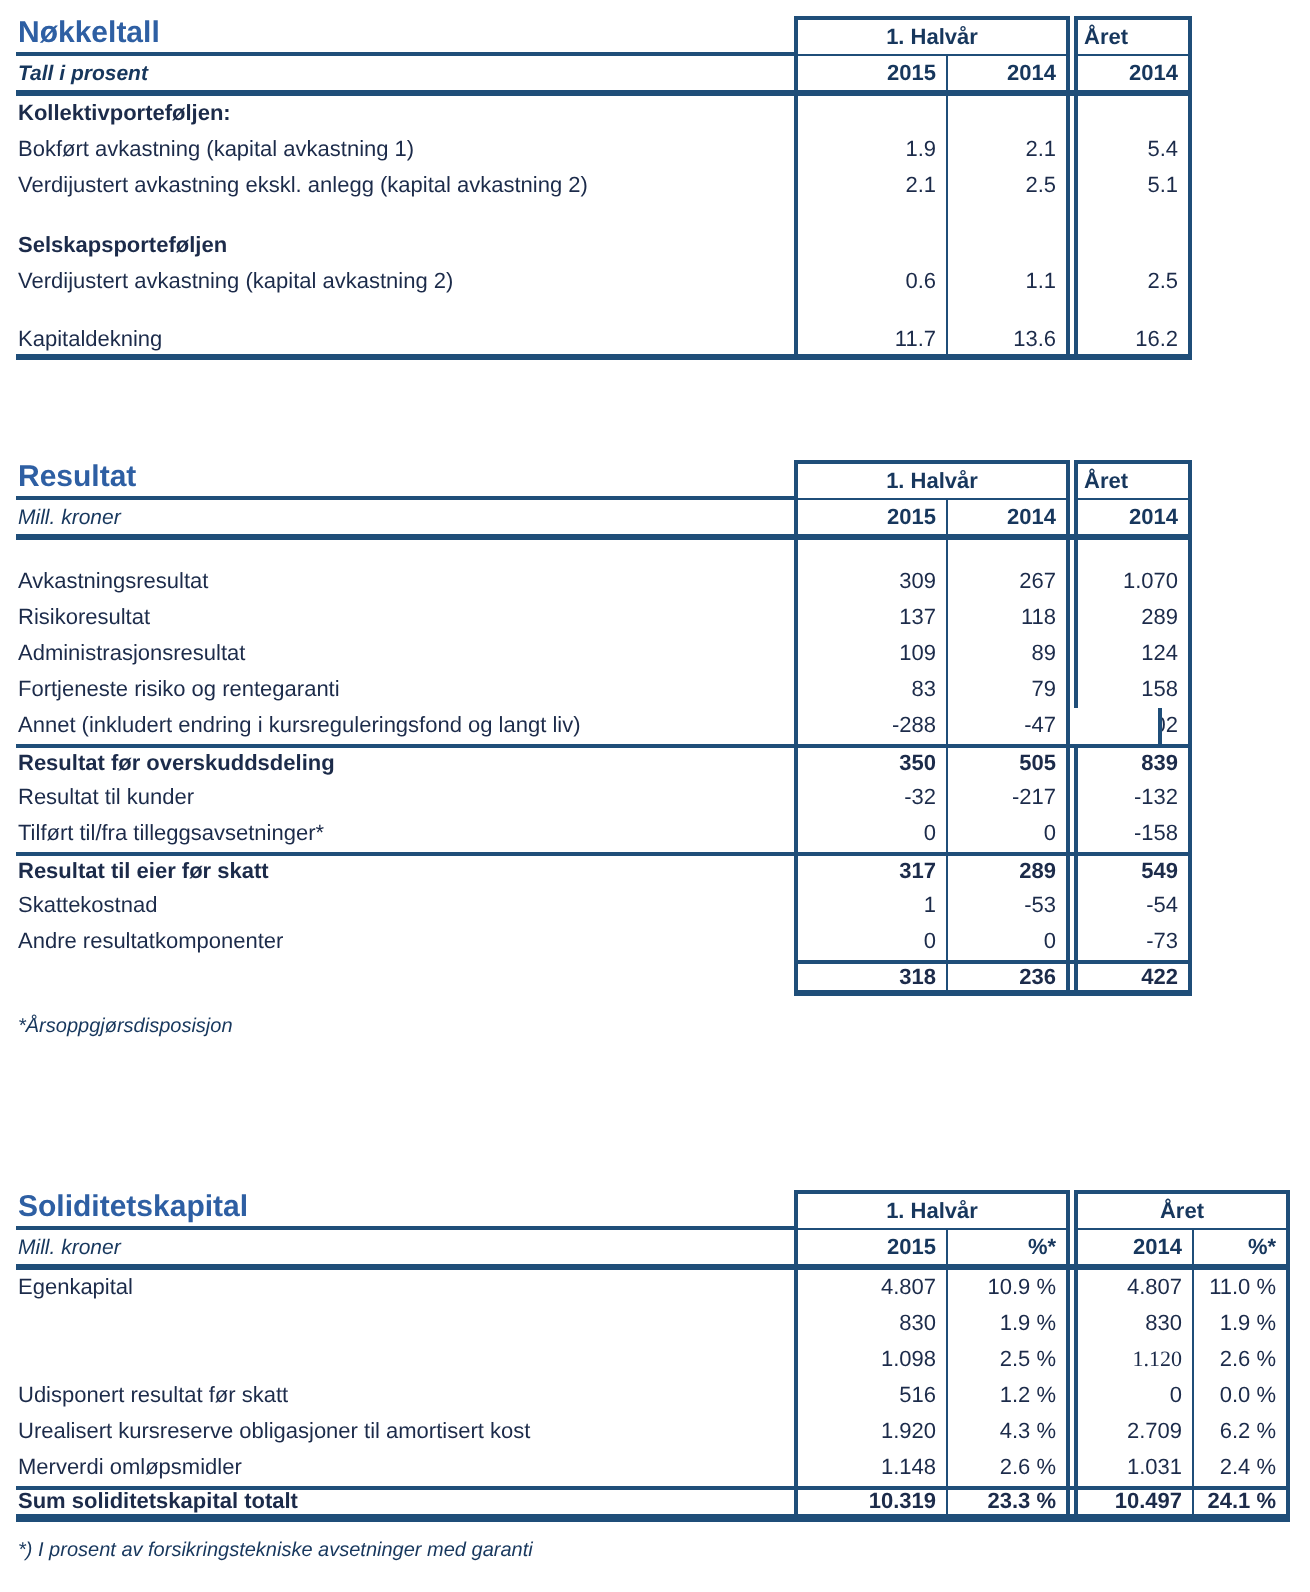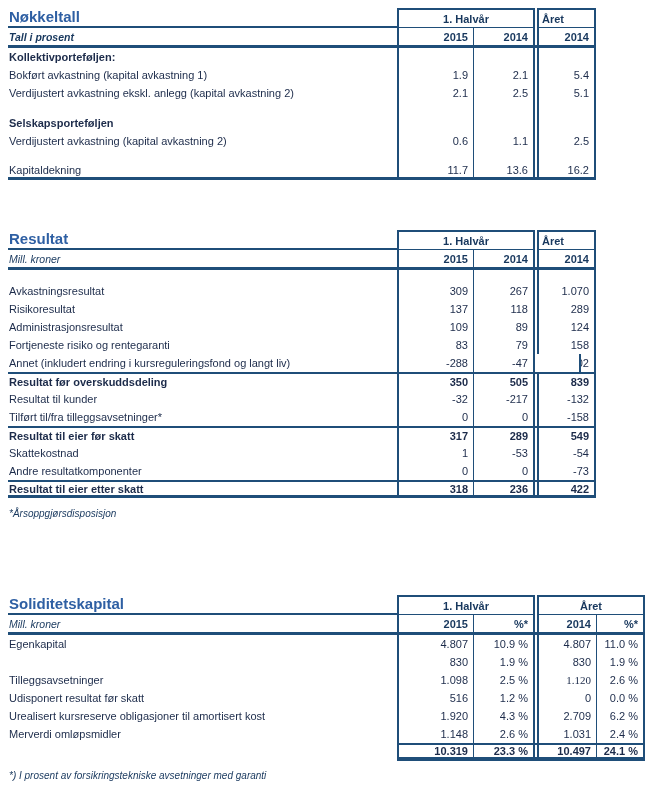--- a/index.html
+++ b/index.html
@@ -225,21 +225,20 @@
         <div class="cell num bl2 br2" style="grid-column: 5;">-54</div>
       </div>
       <div class="grow drow">
         <div class="cell lab" style="grid-column: 1;">Andre resultatkomponenter</div>
         <div class="cell num bl2" style="grid-column: 2;">0</div>
         <div class="cell num bl1 br2" style="grid-column: 3;">0</div>
         <div class="cell " style="grid-column: 4;"></div>
         <div class="cell num bl2 br2" style="grid-column: 5;">-73</div>
       </div>
       <div class="grow drow">
-        <div class="cell lab b bt2 bb3" style="grid-column: 1;">Resultat til eier etter skatt</div>
         <div class="cell num b bt2 bb3 bl2" style="grid-column: 2;">318</div>
         <div class="cell num b bt2 bb3 bl1 br2" style="grid-column: 3;">236</div>
         <div class="cell bt2 bb3" style="grid-column: 4;"></div>
         <div class="cell num b bt2 bb3 bl2 br2" style="grid-column: 5; text-align: right;">422</div>
       </div>
     </section>
   <div class="footnote" id="fn1">*Årsoppgjørsdisposisjon</div>
 
   <section class="tbl wide" id="t2">
       <div class="grow hrow">
@@ -267,21 +266,20 @@
         <div class="cell num bl1 br2" style="grid-column: 6;">11.0 %</div>
       </div>
       <div class="grow drow">
         <div class="cell num bl2" style="grid-column: 2;">830</div>
         <div class="cell num bl1 br2" style="grid-column: 3;">1.9 %</div>
         <div class="cell " style="grid-column: 4;"></div>
         <div class="cell num bl2" style="grid-column: 5;">830</div>
         <div class="cell num bl1 br2" style="grid-column: 6;">1.9 %</div>
       </div>
       <div class="grow drow">
-        <div class="cell lab" style="grid-column: 1;">Tilleggsavsetninger</div>
         <div class="cell num bl2" style="grid-column: 2;">1.098</div>
         <div class="cell num bl1 br2" style="grid-column: 3;">2.5 %</div>
         <div class="cell " style="grid-column: 4;"></div>
         <div class="cell num bl2" style="grid-column: 5; font-family: Liberation Serif, serif;">1.120</div>
         <div class="cell num bl1 br2" style="grid-column: 6;">2.6 %</div>
       </div>
       <div class="grow drow">
         <div class="cell lab" style="grid-column: 1;">Udisponert resultat før skatt</div>
         <div class="cell num bl2" style="grid-column: 2;">516</div>
         <div class="cell num bl1 br2" style="grid-column: 3;">1.2 %</div>
@@ -299,20 +297,21 @@
       </div>
       <div class="grow drow">
         <div class="cell lab" style="grid-column: 1;">Merverdi omløpsmidler</div>
         <div class="cell num bl2" style="grid-column: 2;">1.148</div>
         <div class="cell num bl1 br2" style="grid-column: 3;">2.6 %</div>
         <div class="cell " style="grid-column: 4;"></div>
         <div class="cell num bl2" style="grid-column: 5;">1.031</div>
         <div class="cell num bl1 br2" style="grid-column: 6;">2.4 %</div>
       </div>
       <div class="grow drow">
+        <div class="cell lab b bt2 bb4" style="grid-column: 1;">Sum soliditetskapital totalt</div>
         <div class="cell num b bt2 bb4 bl2" style="grid-column: 2;">10.319</div>
         <div class="cell num b bt2 bb4 bl1 br2" style="grid-column: 3;">23.3 %</div>
         <div class="cell bt2 bb4" style="grid-column: 4;"></div>
         <div class="cell num b bt2 bb4 bl2" style="grid-column: 5;">10.497</div>
         <div class="cell num b bt2 bb4 bl1 br2" style="grid-column: 6;">24.1 %</div>
       </div>
     </section>
   <div class="footnote" id="fn2">*) I prosent av forsikringstekniske avsetninger med garanti</div>
 </div>
 

